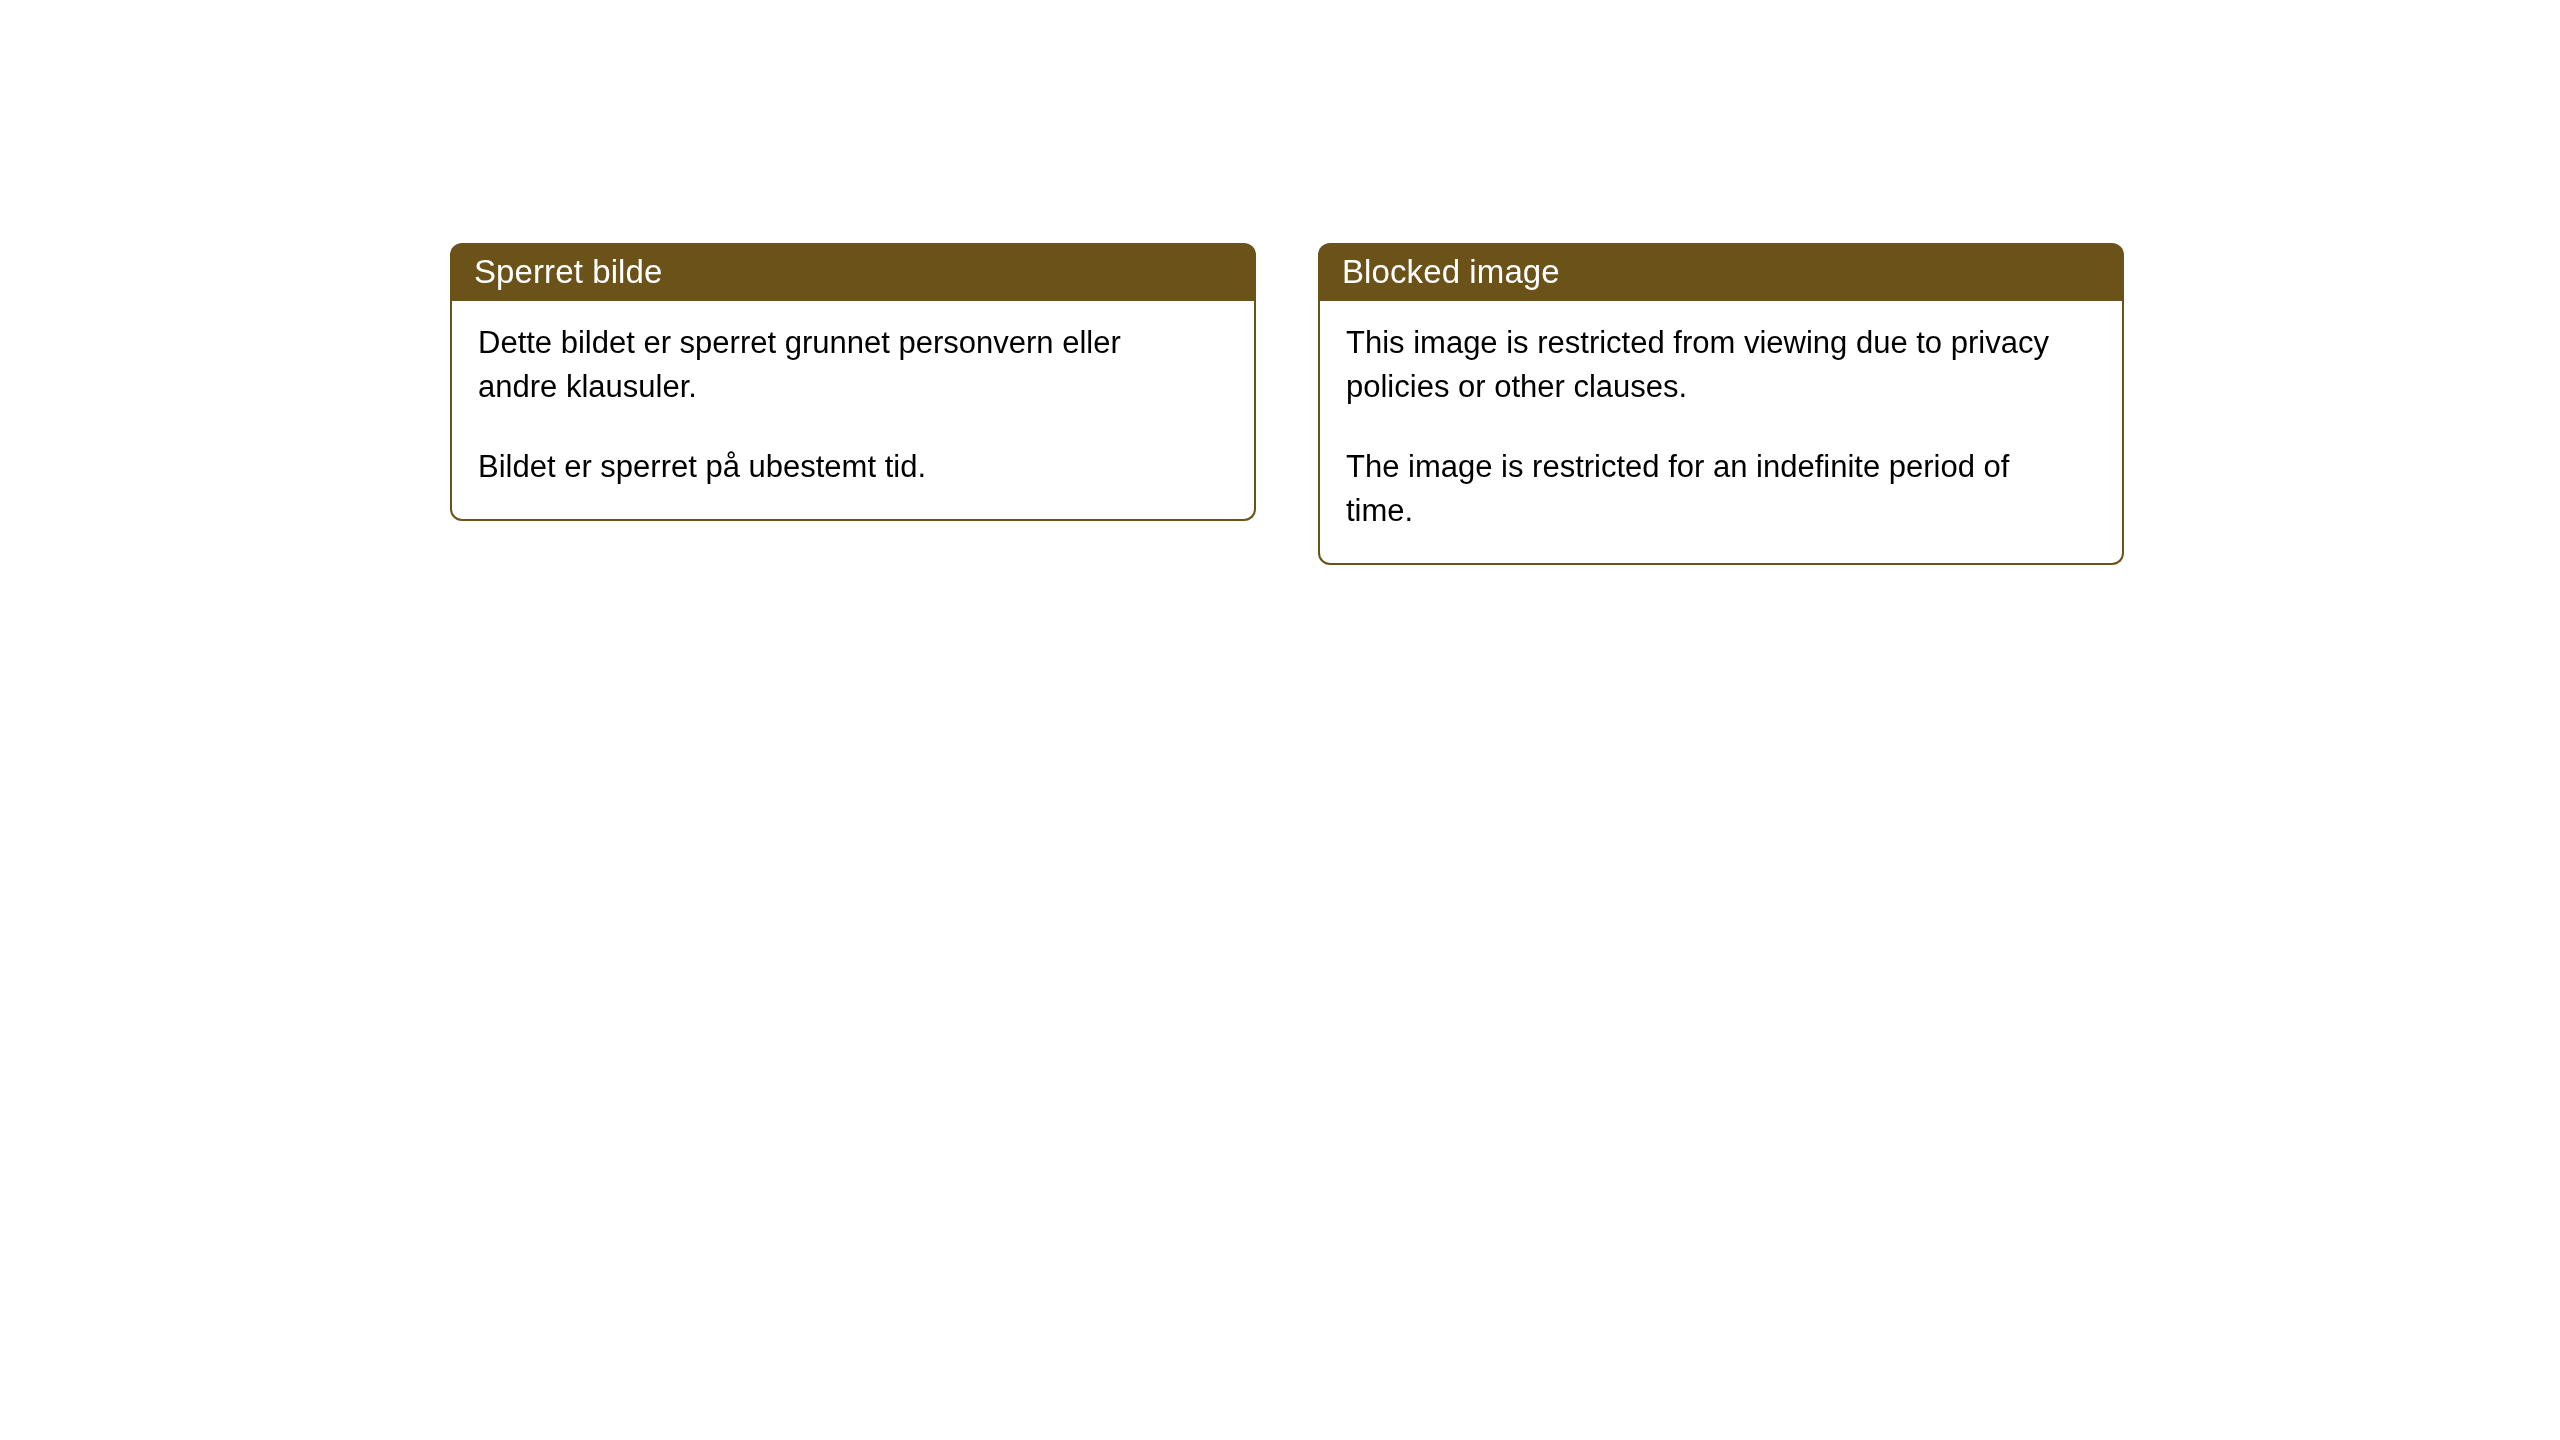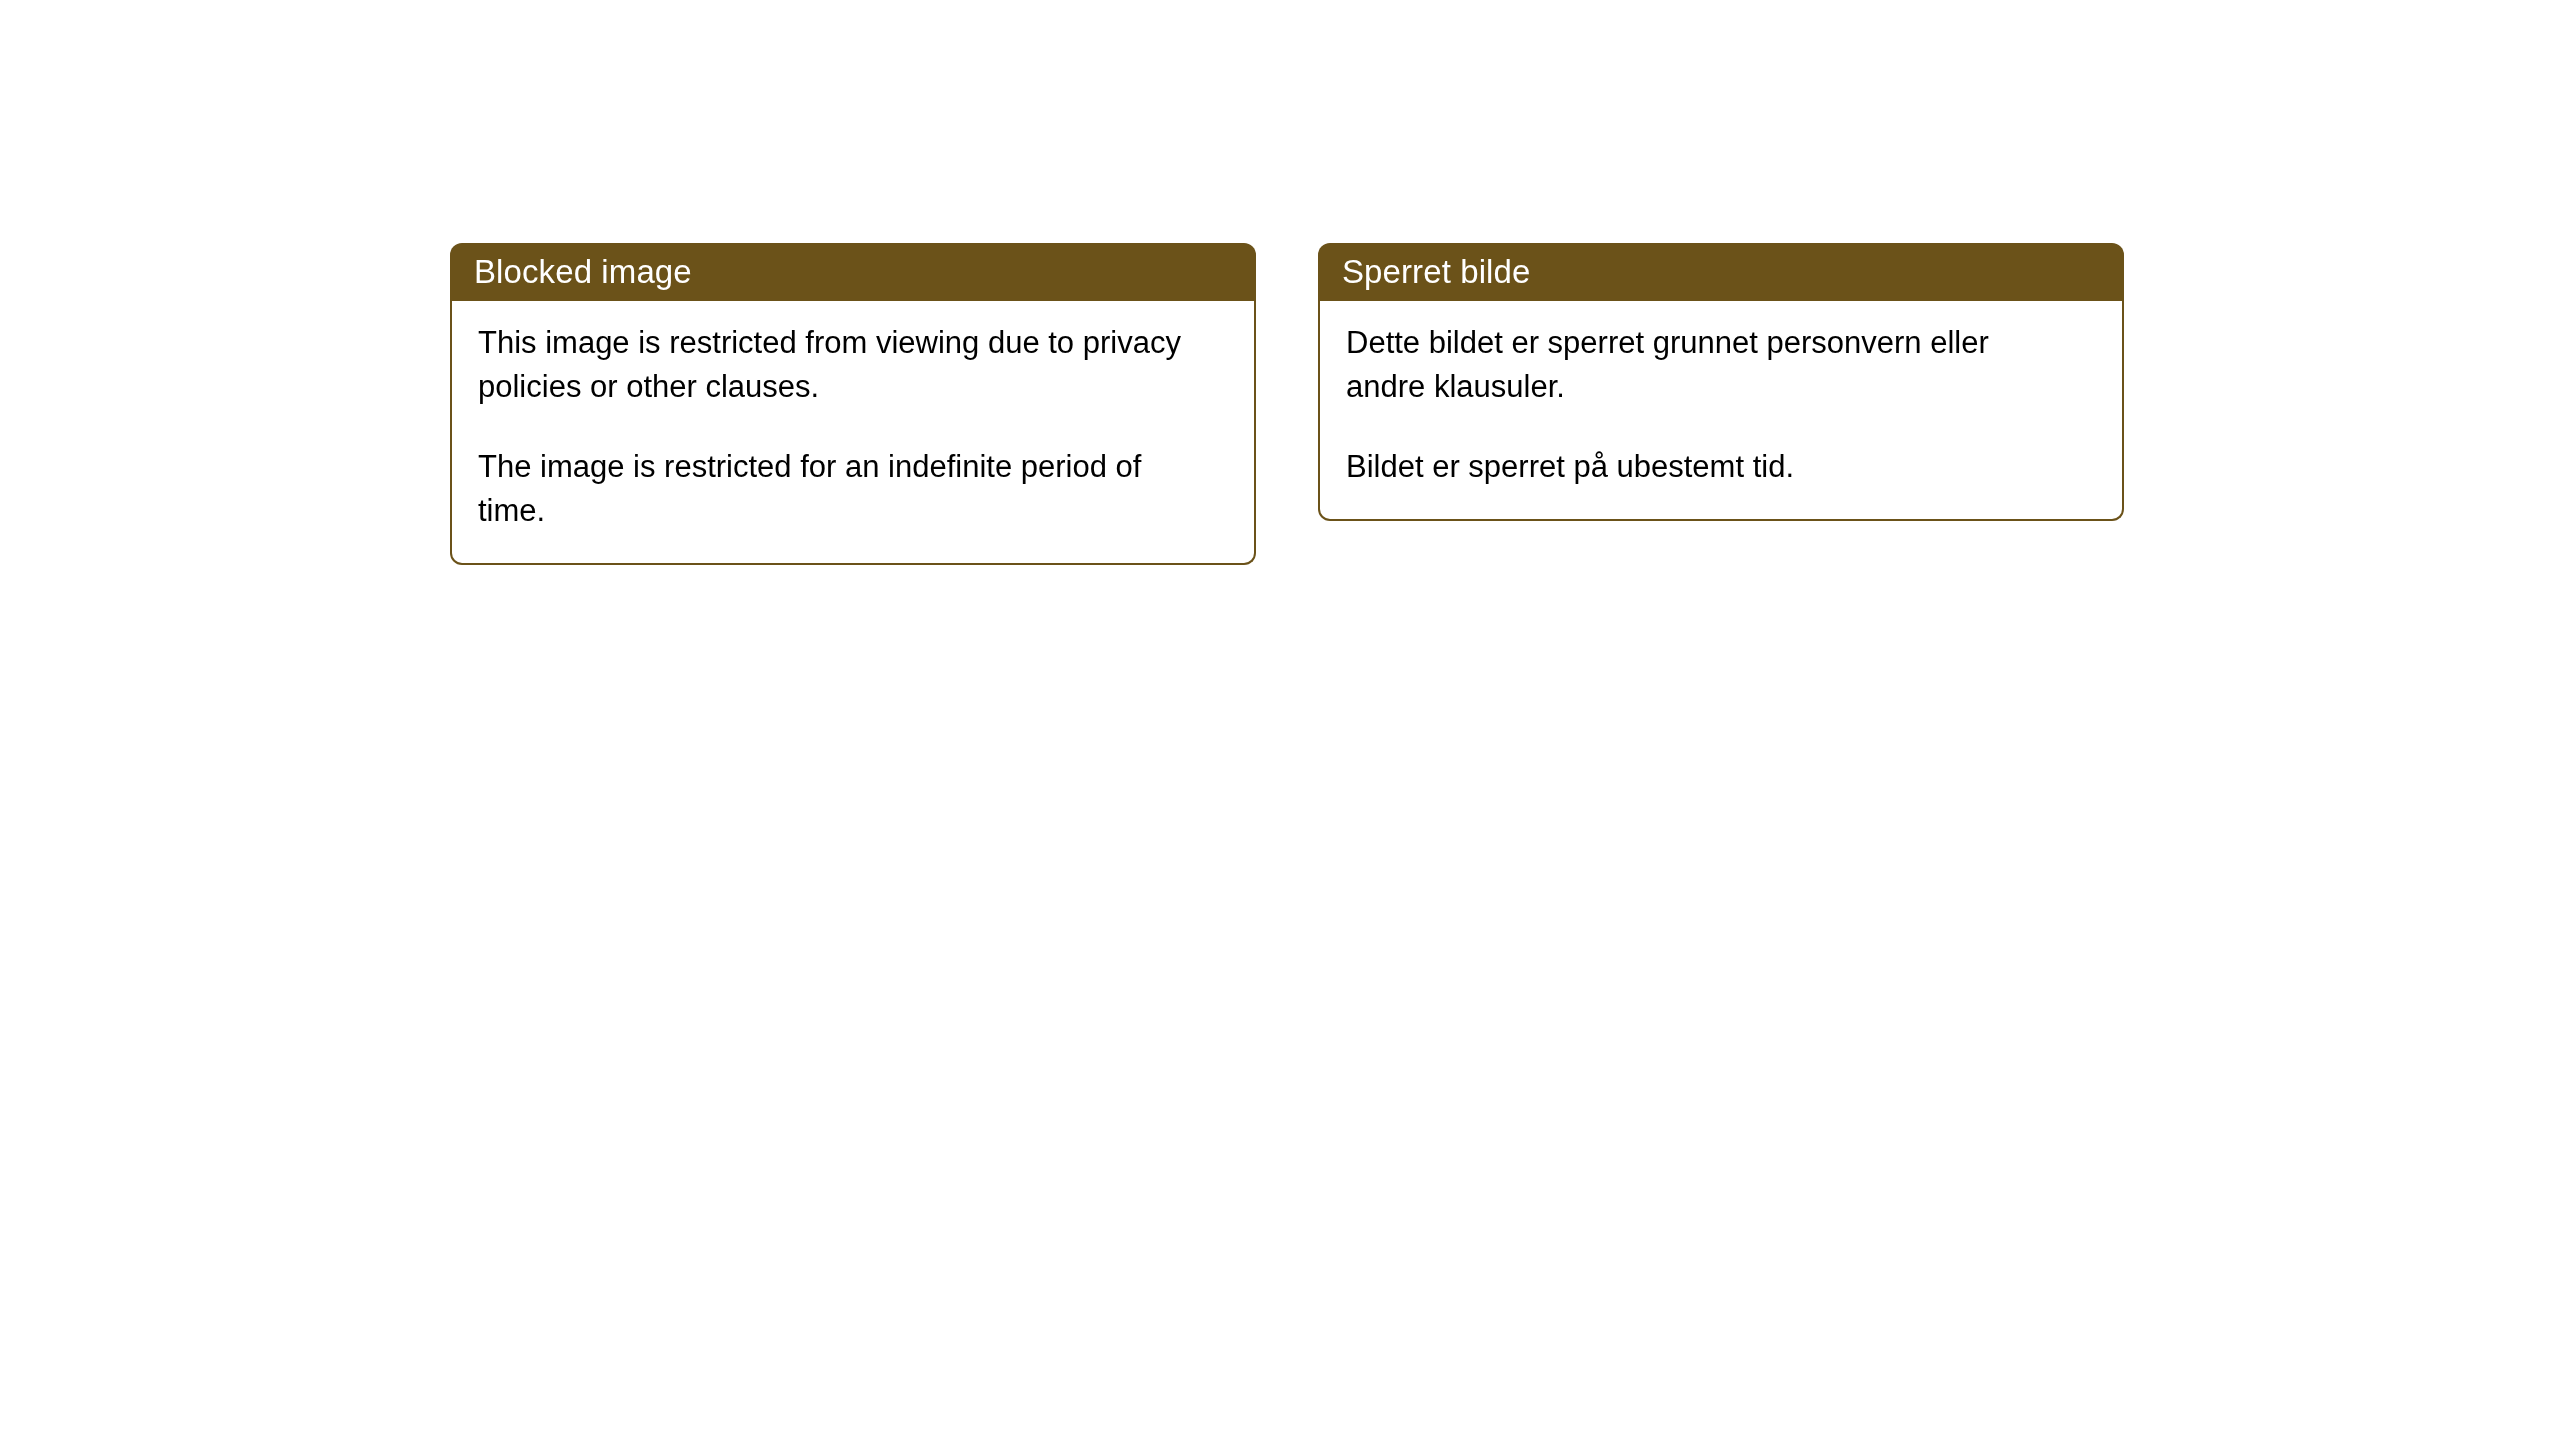--- a/index.html
+++ b/index.html
@@ -88,33 +88,33 @@
 </style>
 </head>
 <body>
 
 <div class="page">
 
   <div class="cards-row">
 
     <section class="notice-card">
       <div class="card-header">
+        <span class="card-title">Sperret bilde</span>
+      </div>
+      <div class="card-body">
+        <p class="card-paragraph">Dette bildet er sperret grunnet personvern eller andre klausuler.</p>
+        <p class="card-paragraph">Bildet er sperret på ubestemt tid.</p>
+      </div>
+    </section>
+
+    <section class="notice-card">
+      <div class="card-header">
         <span class="card-title">Blocked image</span>
       </div>
       <div class="card-body">
         <p class="card-paragraph">This image is restricted from viewing due to privacy policies or other clauses.</p>
         <p class="card-paragraph">The image is restricted for an indefinite period of time.</p>
       </div>
     </section>
 
-    <section class="notice-card">
-      <div class="card-header">
-        <span class="card-title">Sperret bilde</span>
-      </div>
-      <div class="card-body">
-        <p class="card-paragraph">Dette bildet er sperret grunnet personvern eller andre klausuler.</p>
-        <p class="card-paragraph">Bildet er sperret på ubestemt tid.</p>
-      </div>
-    </section>
-
   </div>
 
 </div>
 
 </body></html>

